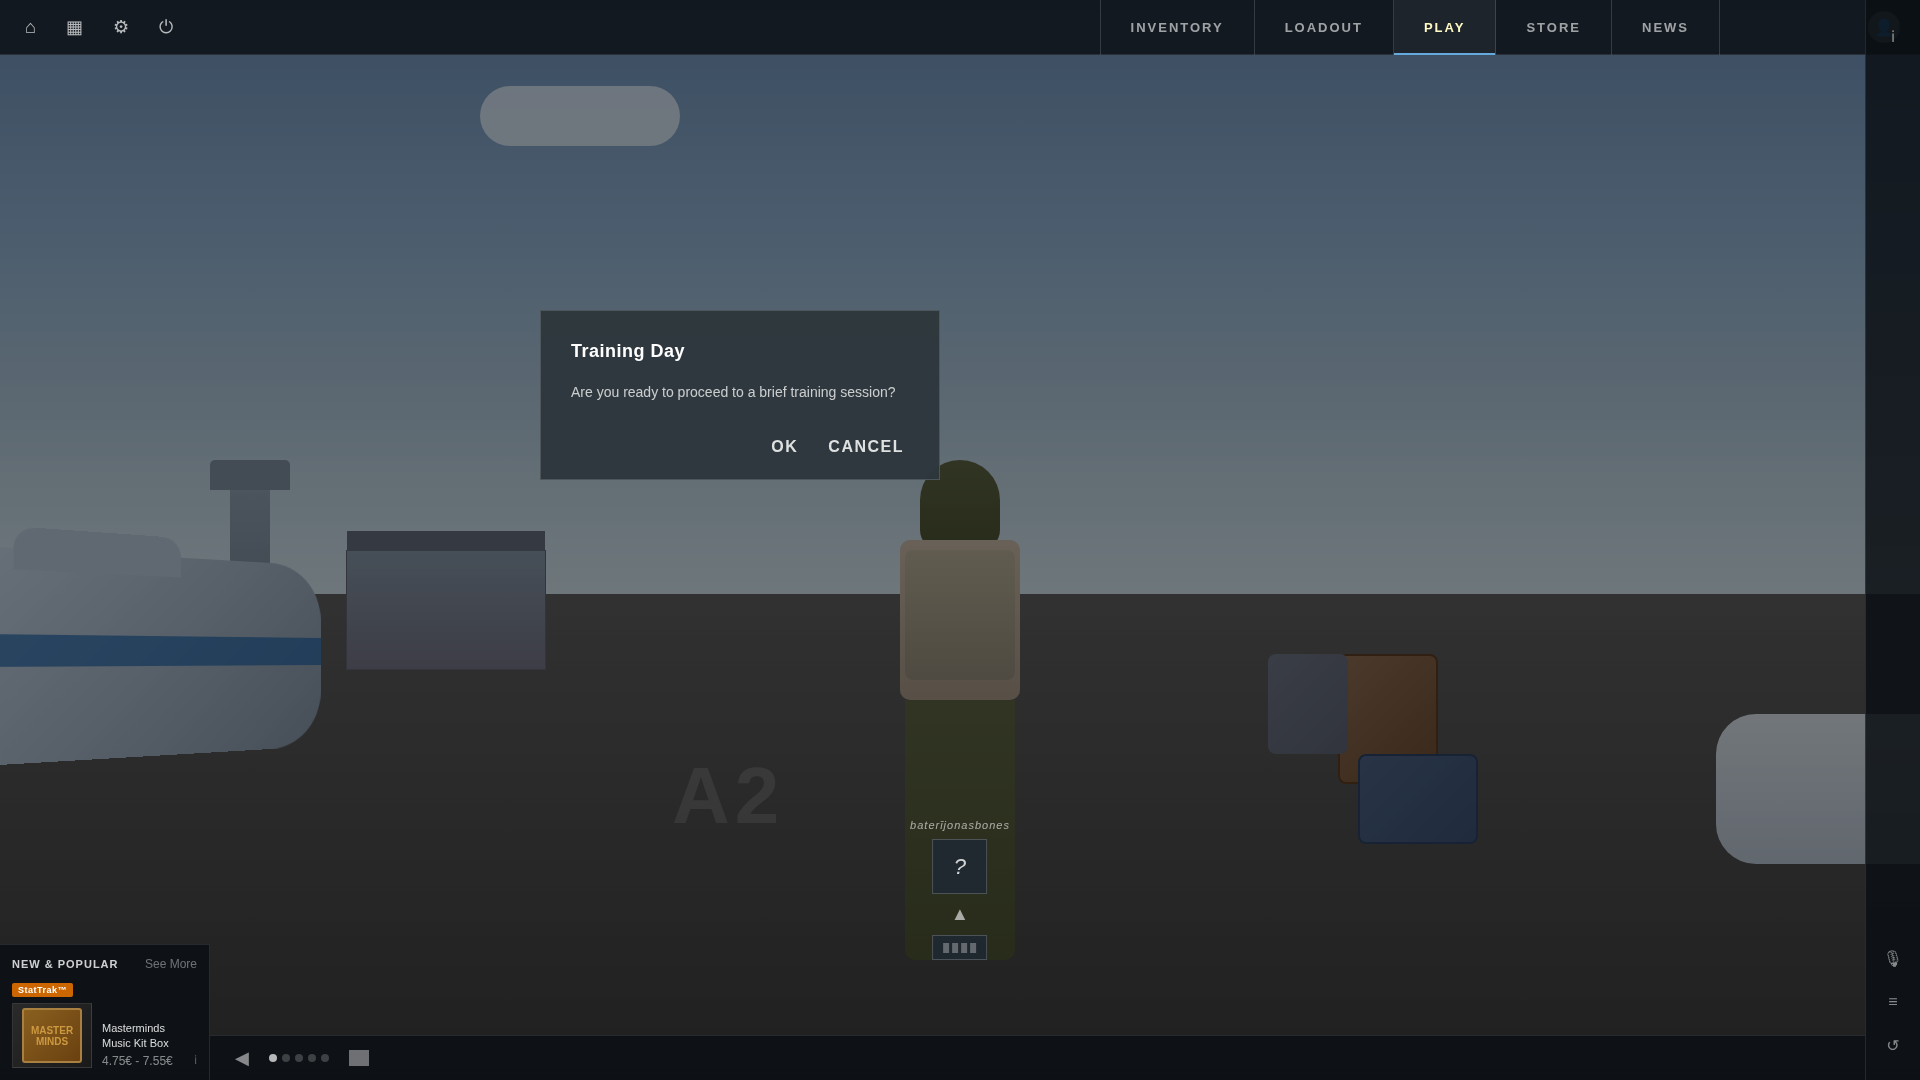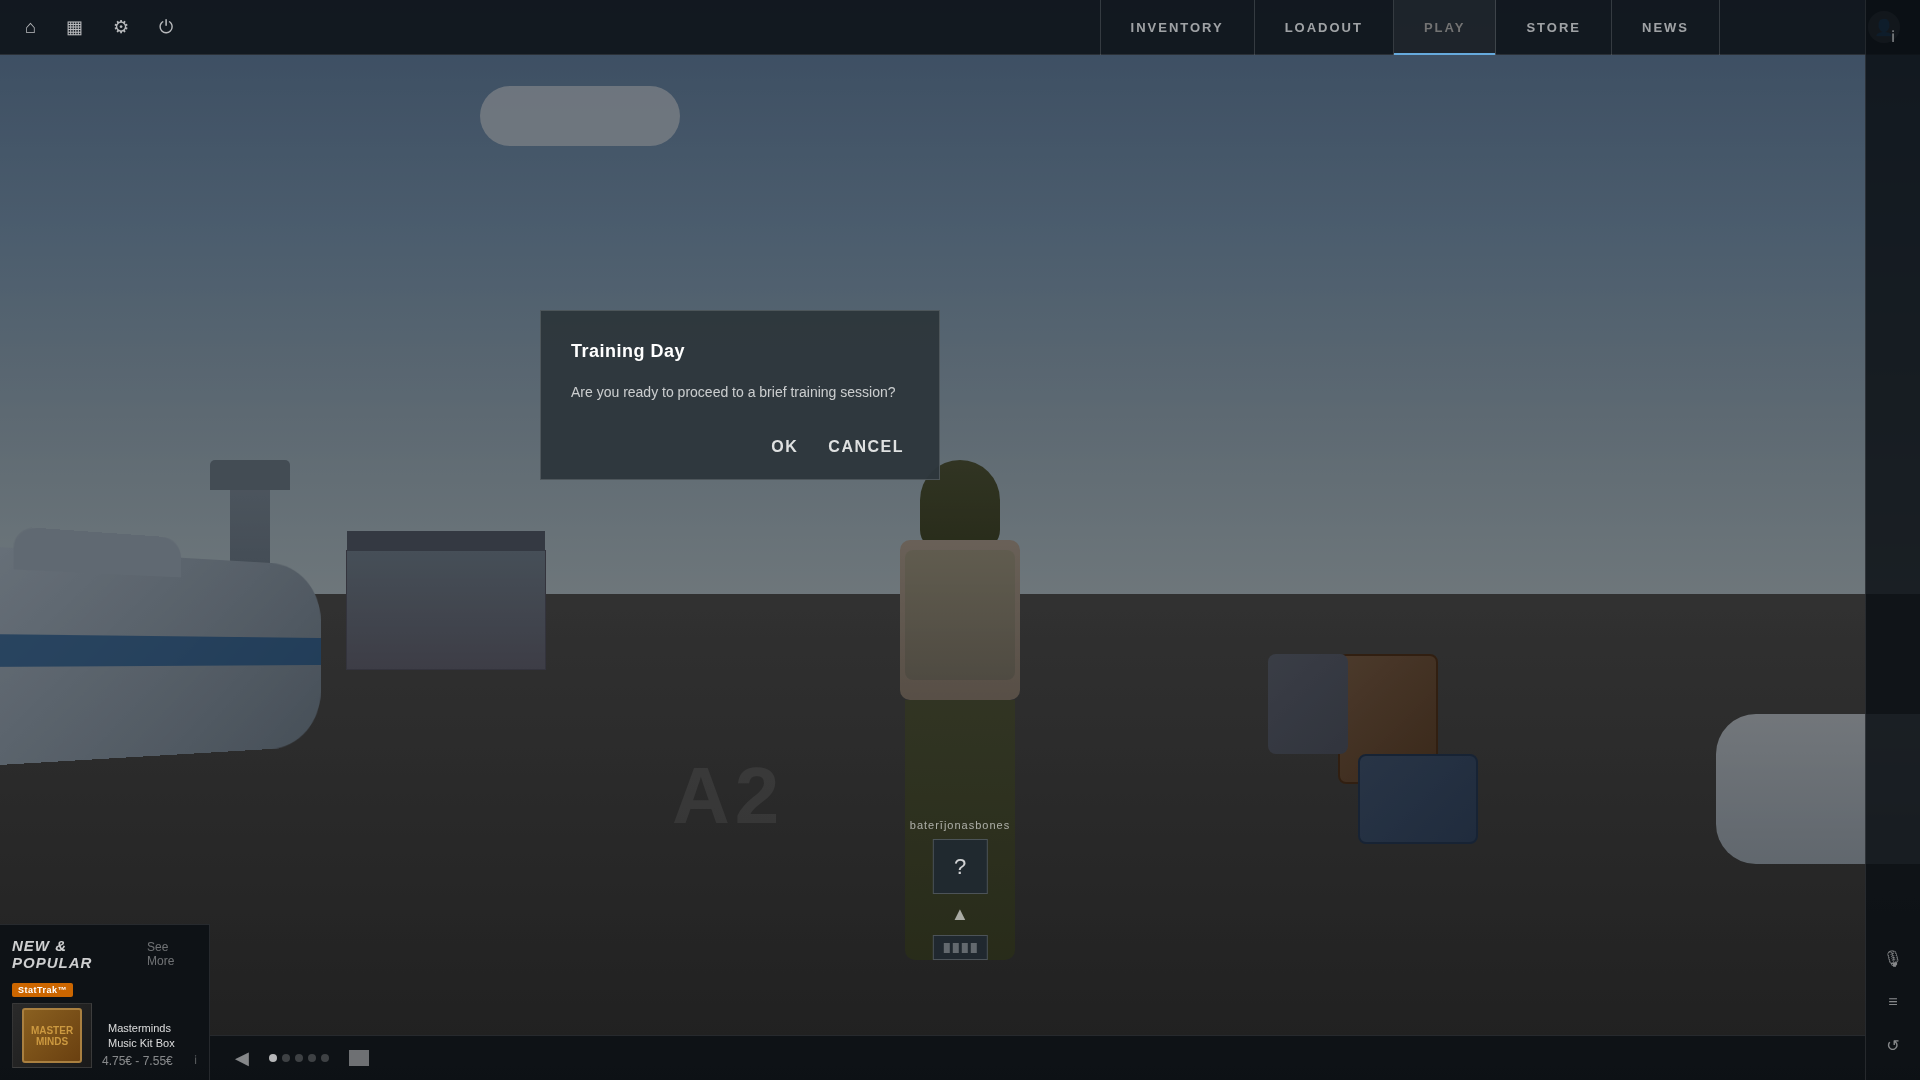--- a/index.html
+++ b/index.html
@@ -313,21 +313,21 @@
       cursor: pointer;
       position: relative;
       border-right: 1px solid rgba(255,255,255,0.15);
     }
 
     .nav-item:first-child {
       border-left: 1px solid rgba(255,255,255,0.15);
     }
 
     .nav-item.active {
-      color: #737373;
+      color: #fef9c3;
       background: rgba(255,255,255,0.05);
     }
 
     .nav-item.active::after {
       content: '';
       position: absolute;
       bottom: 0;
       left: 0;
       right: 0;
       height: 2px;
@@ -402,25 +402,24 @@
 
     .panel-header {
       display: flex;
       align-items: center;
       justify-content: space-between;
       margin-bottom: 8px;
     }
 
     .panel-title {
       color: rgba(255,255,255,0.8);
-      font-size: 15px;
+      font-size: 11px;
       font-weight: 700;
       letter-spacing: 1px;
       text-transform: uppercase;
-      font-style: italic;
     }
 
     .see-more {
       color: rgba(255,255,255,0.4);
       font-size: 12px;
       cursor: pointer;
     }
 
     .stattrak-badge {
       background: #cc6600;
@@ -472,21 +471,20 @@
 
     .item-info {
       flex: 1;
     }
 
     .item-name {
       color: rgba(255,255,255,0.85);
       font-size: 11px;
       line-height: 1.3;
       margin-bottom: 4px;
-      margin-left: 6px;
     }
 
     .item-price {
       color: rgba(255,255,255,0.5);
       font-size: 12px;
     }
 
     .item-info-icon {
       color: rgba(255,255,255,0.3);
       font-size: 12px;
@@ -545,20 +543,21 @@
     .char-ui {
       position: absolute;
       bottom: 120px;
       left: 50%;
       transform: translateX(-50%);
       z-index: 15;
       display: flex;
       flex-direction: column;
       align-items: center;
       gap: 8px;
+      font-style: italic;
     }
 
     .username-label {
       color: rgba(255,255,255,0.6);
       font-size: 11px;
       letter-spacing: 1px;
     }
 
     .char-action-btn {
       width: 55px;

